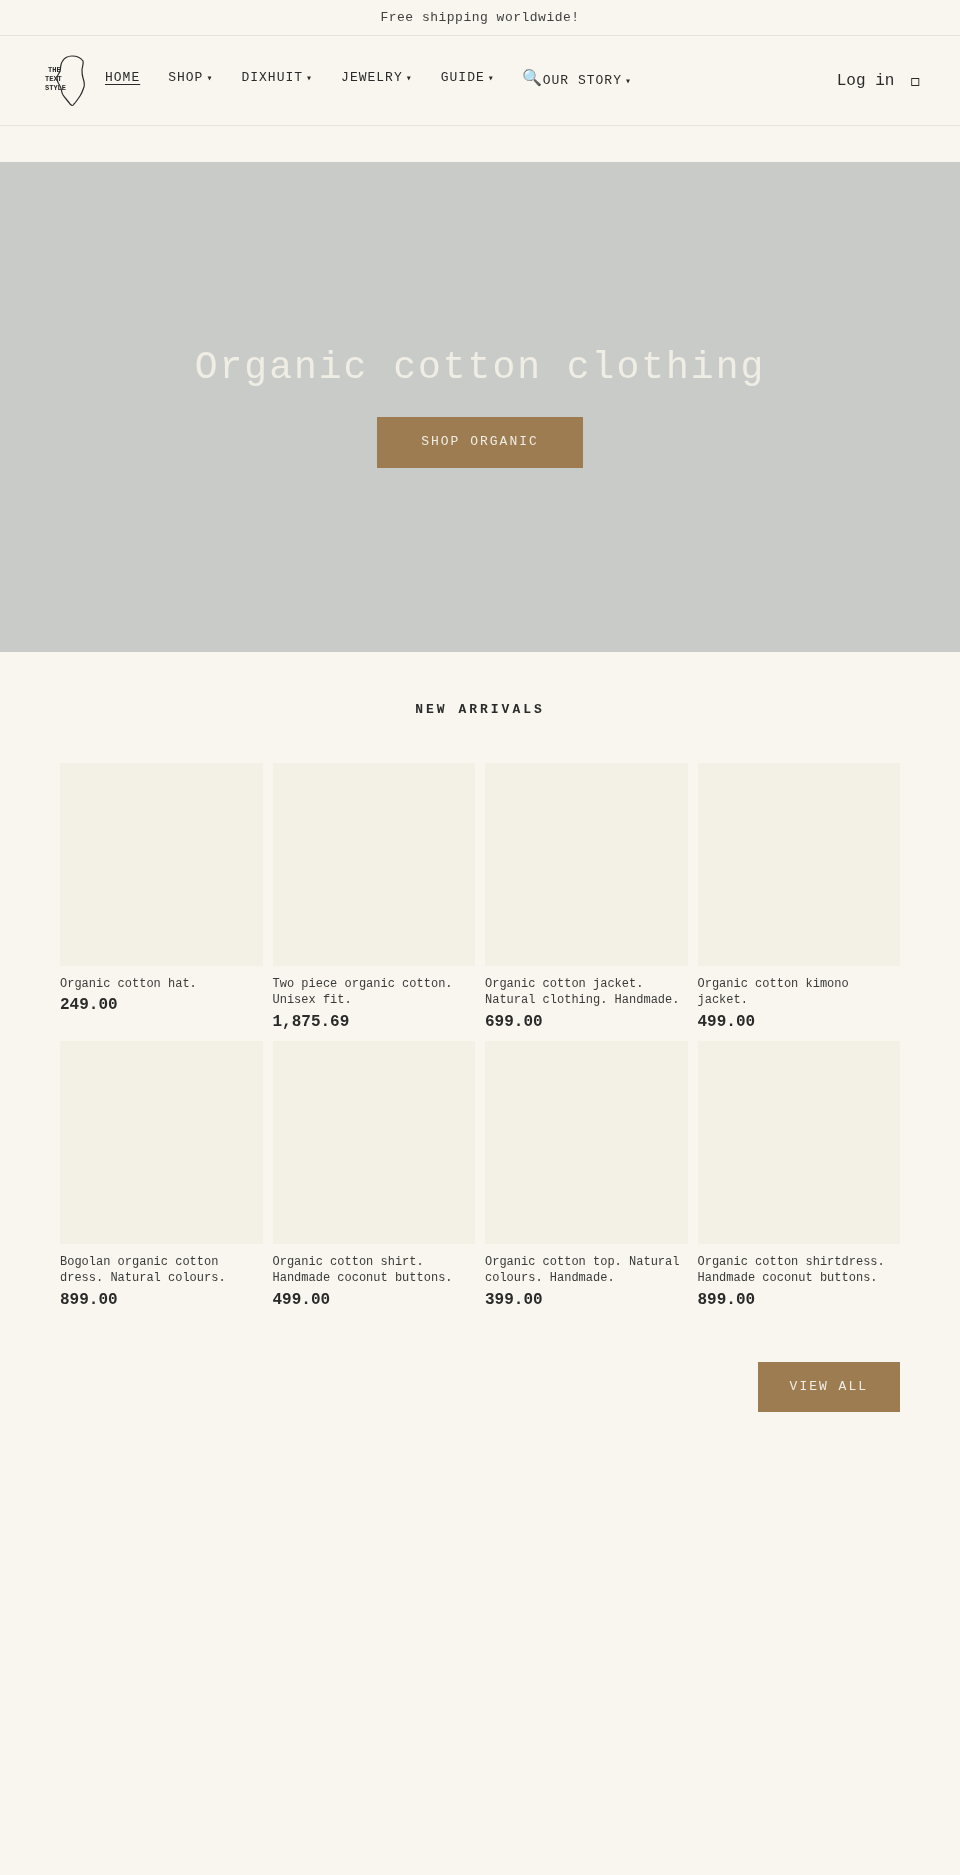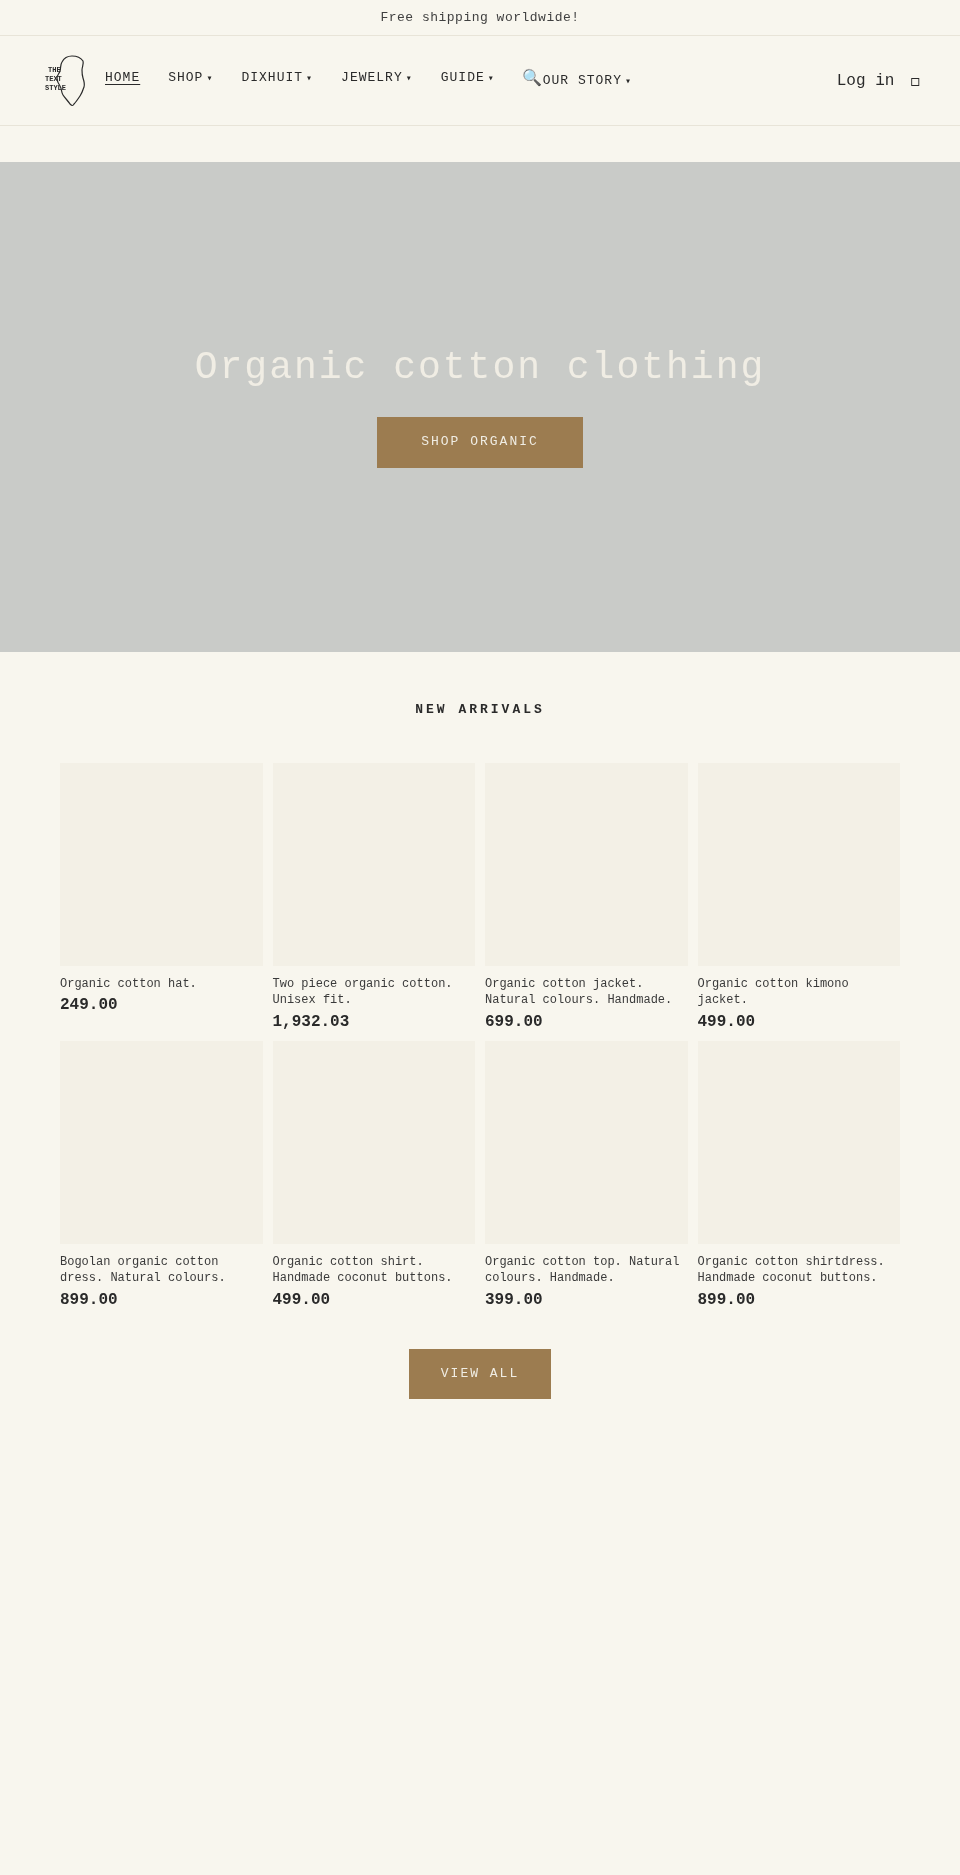--- a/index.html
+++ b/index.html
@@ -140,21 +140,21 @@
       font-size: 13px;
       letter-spacing: 3px;
       color: #2a2a2a;
       margin-bottom: 46px;
     }
 
     .products-grid {
       display: grid;
       grid-template-columns: repeat(4, 1fr);
       gap: 10px;
-      margin-bottom: 40px;
+      margin-bottom: 53px;
     }
 
     .product-card {
       cursor: pointer;
     }
 
     .product-image {
       background-color: #f3f0e6;
       width: 100%;
       aspect-ratio: 1 / 1;
@@ -169,21 +169,21 @@
     }
 
     .product-price {
       font-size: 16px;
       font-weight: bold;
       color: #2a2a2a;
     }
 
     .view-all-container {
       display: flex;
-      justify-content: center;
+      justify-content: flex-end;
     }
 
     .view-all-btn {
       background-color: #9c7c50;
       color: #f0ede4;
       border: none;
       padding: 16px 32px;
       font-size: 13px;
       letter-spacing: 2px;
       cursor: pointer;
@@ -269,26 +269,26 @@
 
     <div class="product-card">
       <div class="product-image"></div>
       <div class="product-name">Organic cotton hat.</div>
       <div class="product-price">249.00</div>
     </div>
 
     <div class="product-card">
       <div class="product-image"></div>
       <div class="product-name">Two piece organic cotton. Unisex fit.</div>
-      <div class="product-price">1,932.03</div>
-    </div>
-
-    <div class="product-card">
-      <div class="product-image"></div>
-      <div class="product-name">Organic cotton jacket. Natural colours. Handmade.</div>
+      <div class="product-price">1,875.69</div>
+    </div>
+
+    <div class="product-card">
+      <div class="product-image"></div>
+      <div class="product-name">Organic cotton jacket. Natural clothing. Handmade.</div>
       <div class="product-price">699.00</div>
     </div>
 
     <div class="product-card">
       <div class="product-image"></div>
       <div class="product-name">Organic cotton kimono jacket.</div>
       <div class="product-price">499.00</div>
     </div>
 
     <div class="product-card">

